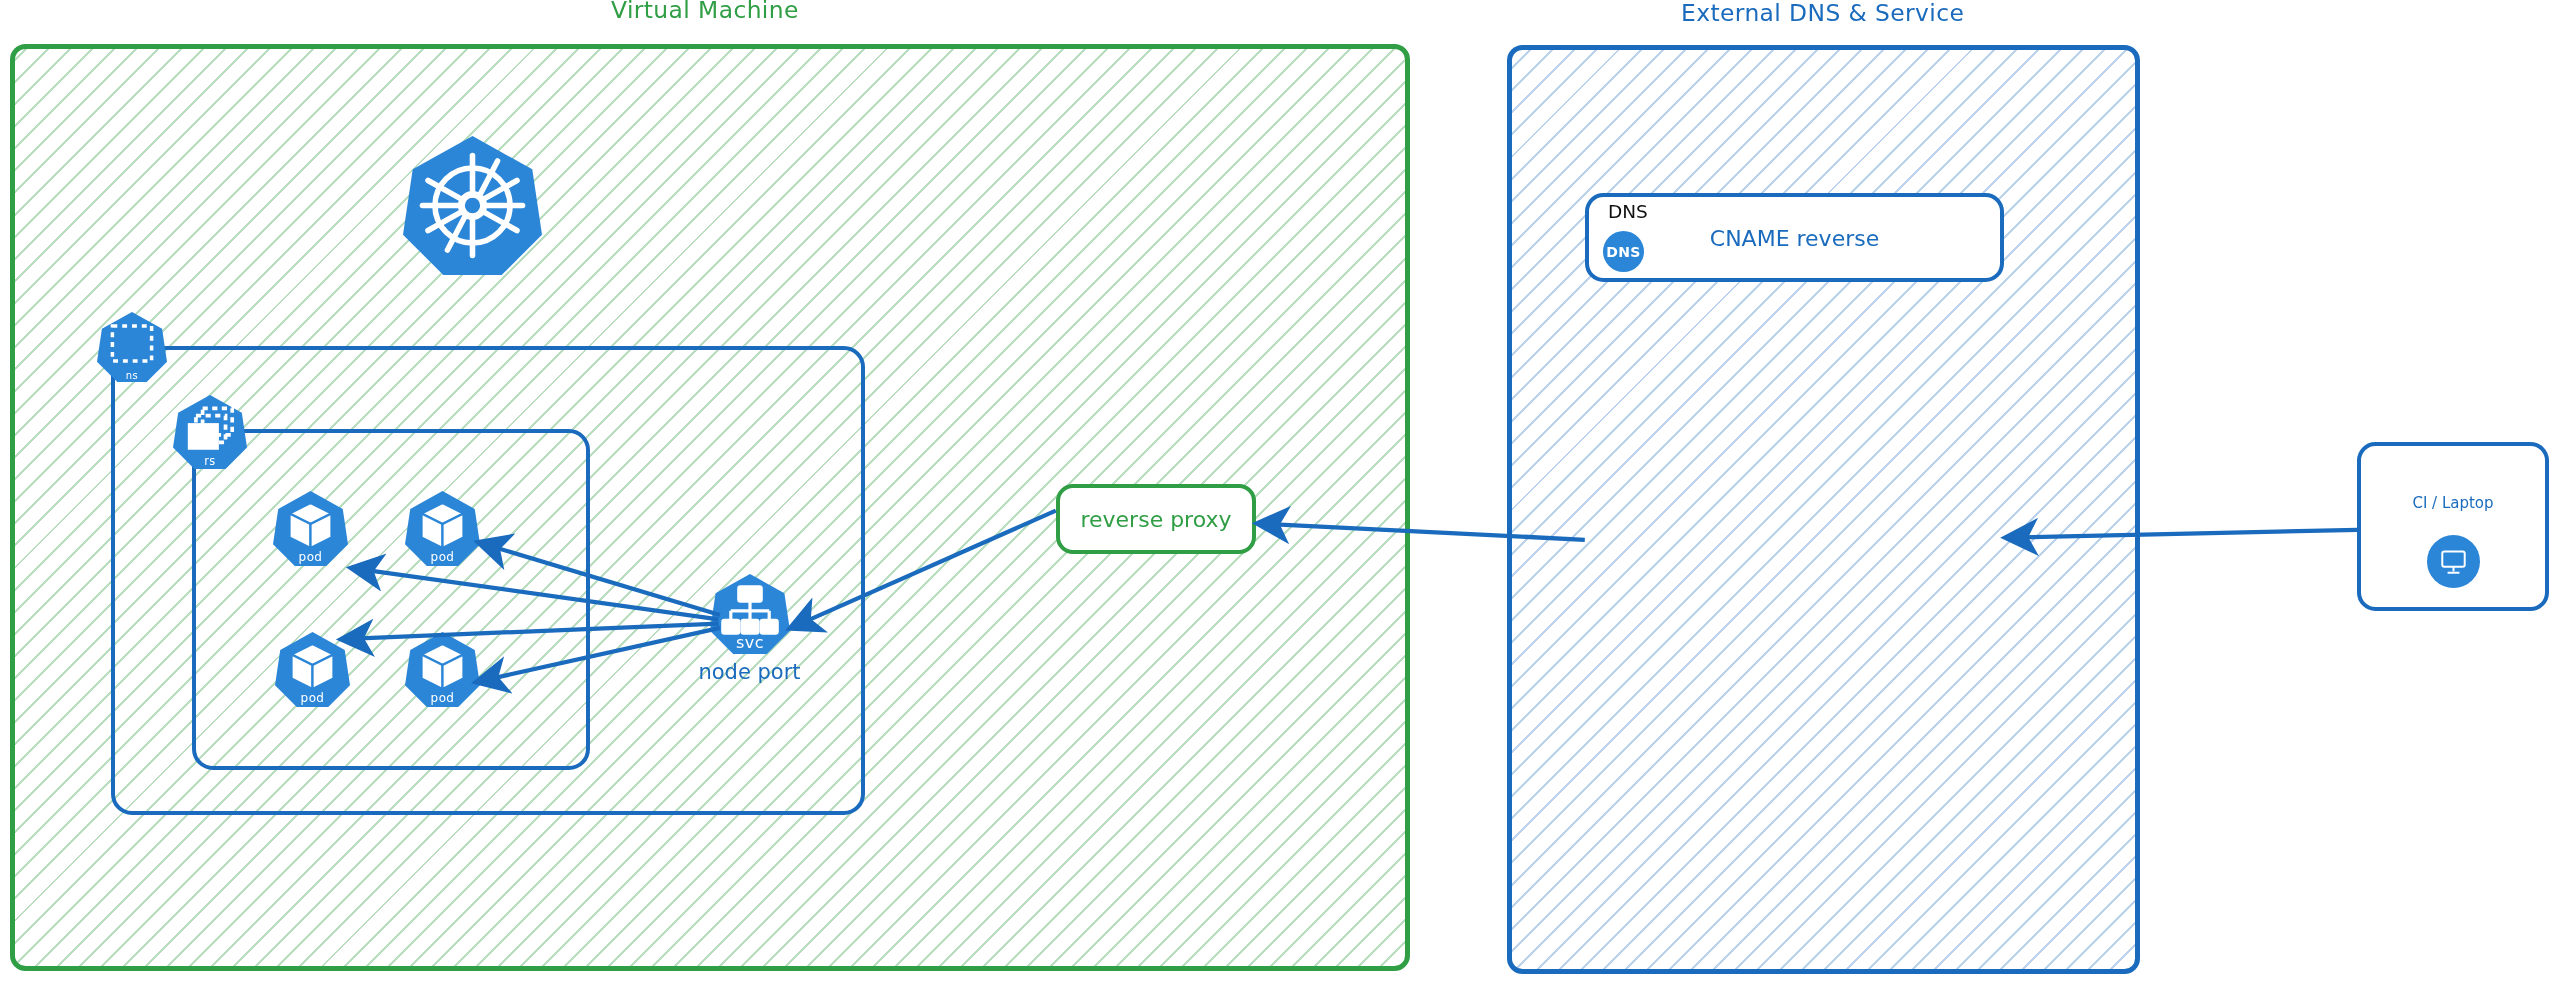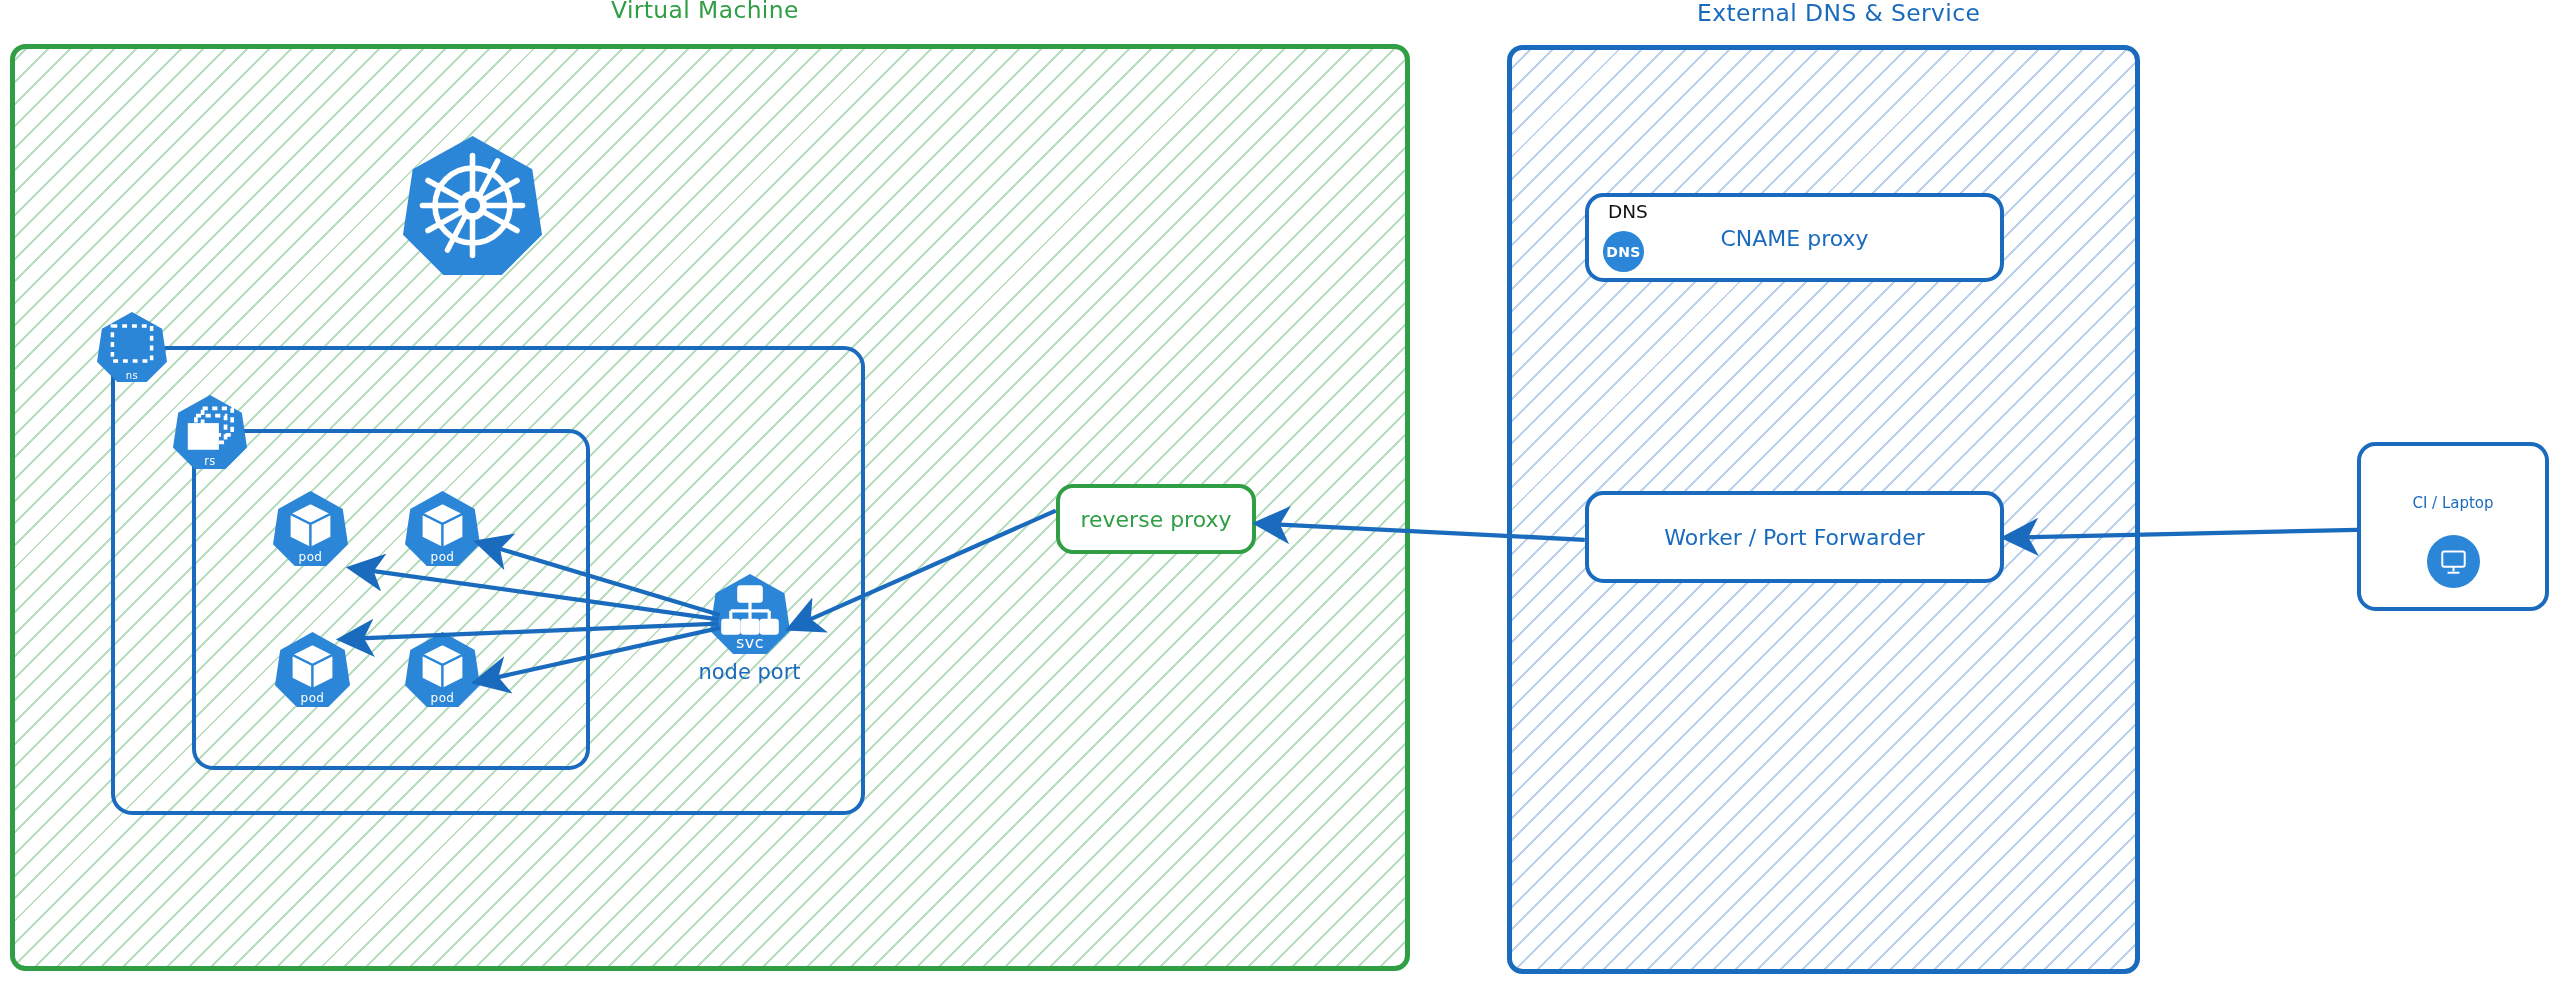--- a/index.html
+++ b/index.html
@@ -24,21 +24,21 @@
     background-image:repeating-linear-gradient(-45deg,
         rgba(56,124,199,.34) 0px, rgba(56,124,199,.34) 2.1px,
         rgba(255,255,255,0) 2.1px, rgba(255,255,255,0) 15.6px);
     background-color:#ffffff;
   }
   .zone-title{
     position:absolute;font-size:23.4px;letter-spacing:0.4px;white-space:nowrap;
     font-family:"DejaVu Sans","Liberation Sans",sans-serif;
   }
   .zone-title.vm{left:611px;top:-4.3px;color:#2f9e44;}
-  .zone-title.ext{left:1681px;top:-1.4px;color:#1a6bbd;margin-left:16px;}
+  .zone-title.ext{left:1681px;top:-1.4px;color:#1a6bbd;}
 
   
   .box{position:absolute;box-sizing:border-box;background:#ffffff;border-radius:18.5px;}
   .box-blue{border:4.3px solid #1a6bbd;}
   .box-green{border:4.3px solid #2f9e44;}
   .box-plain{border:4.3px solid #1a6bbd;background:transparent;}
 
   .box-label{
     position:absolute;left:0;right:0;top:50%;transform:translateY(-50%);
     text-align:center;font-size:22px;white-space:nowrap;
@@ -246,28 +246,25 @@
   <div id="node-port-label">node port</div>
 
   <div class="box box-green" id="reverse-proxy">
     <div class="box-label lab-green">reverse proxy</div>
   </div>
 
   <div class="zone ext"></div>
   <div class="zone-title ext">External DNS &amp; Service</div>
 
   <div class="box box-blue" id="dns-card">
-    <div class="box-label lab-blue">CNAME proxy</div>
+    <div class="box-label lab-blue">CNAME reverse</div>
   </div>
   <div id="dns-kicker">DNS</div>
   <div id="dns-badge">DNS</div>
 
-  <div class="box box-blue" id="worker-box">
-    <div class="box-label lab-blue">Worker / Port Forwarder</div>
-  </div>
 
   <div class="box box-blue" id="ci-box">
     <div class="ci-text">CI / Laptop</div>
     <div id="ci-monitor">
       <svg viewBox="0 0 100 100" width="33" height="33">
         <g fill="none" stroke="#ffffff" stroke-width="6" stroke-linejoin="round">
           <rect x="16" y="20" width="68" height="46" rx="6"></rect>
           <line x1="50" y1="66" x2="50" y2="80"></line>
           <line x1="32" y1="84" x2="68" y2="84"></line>
         </g>

